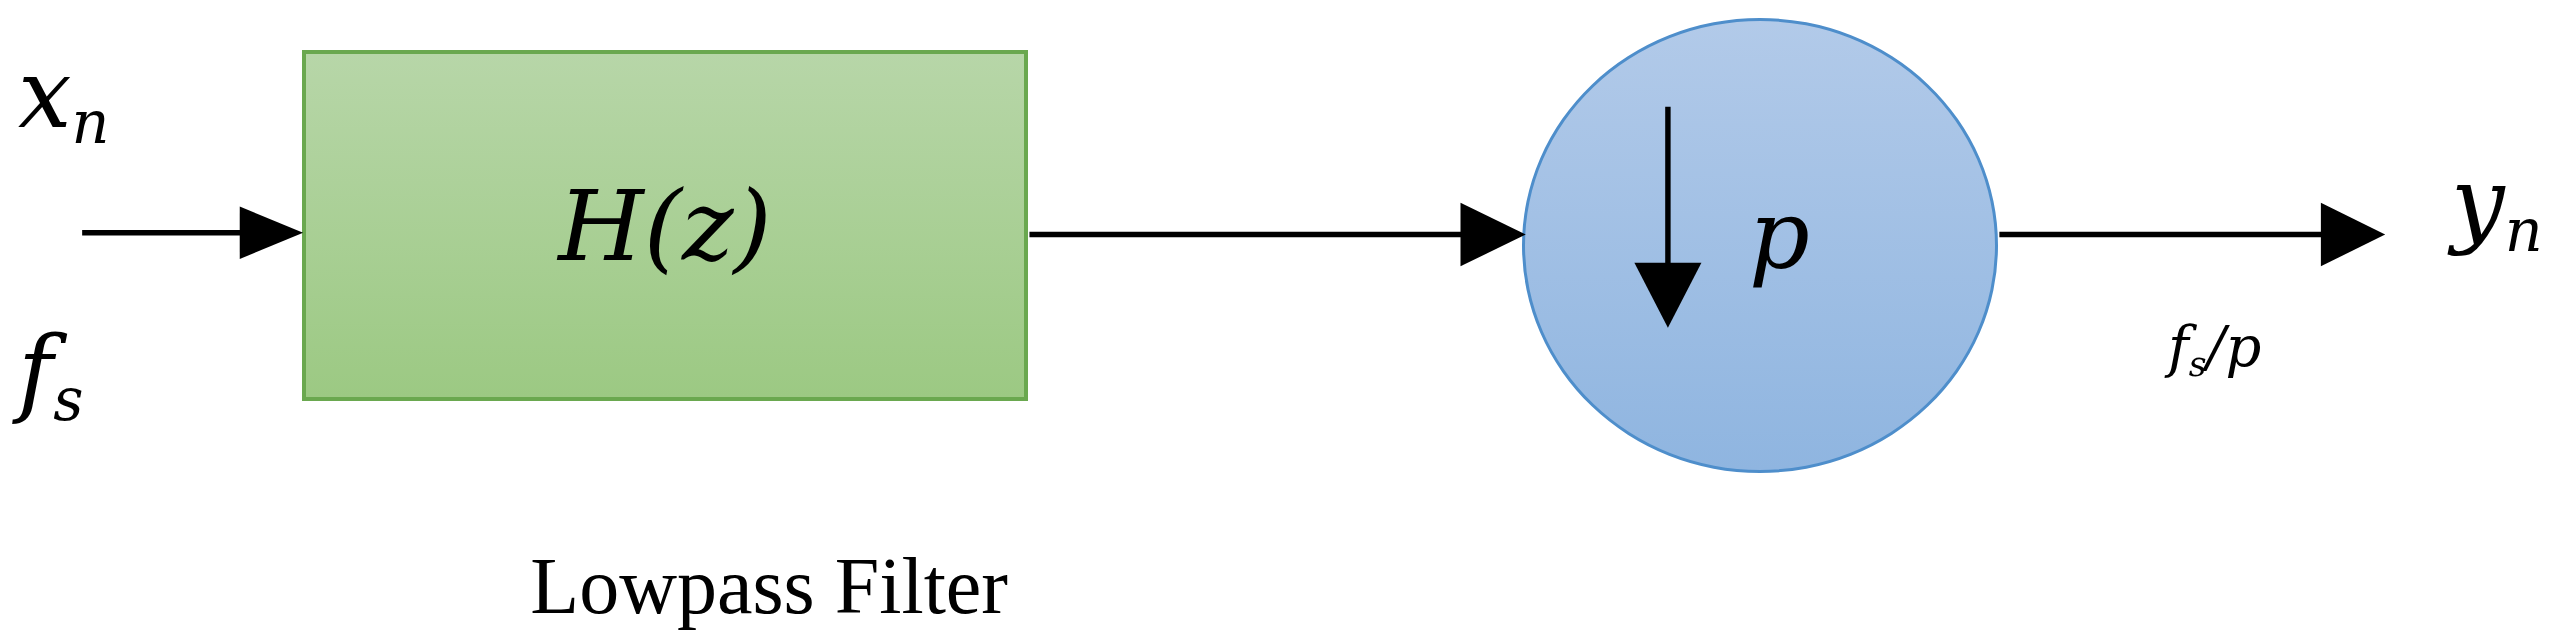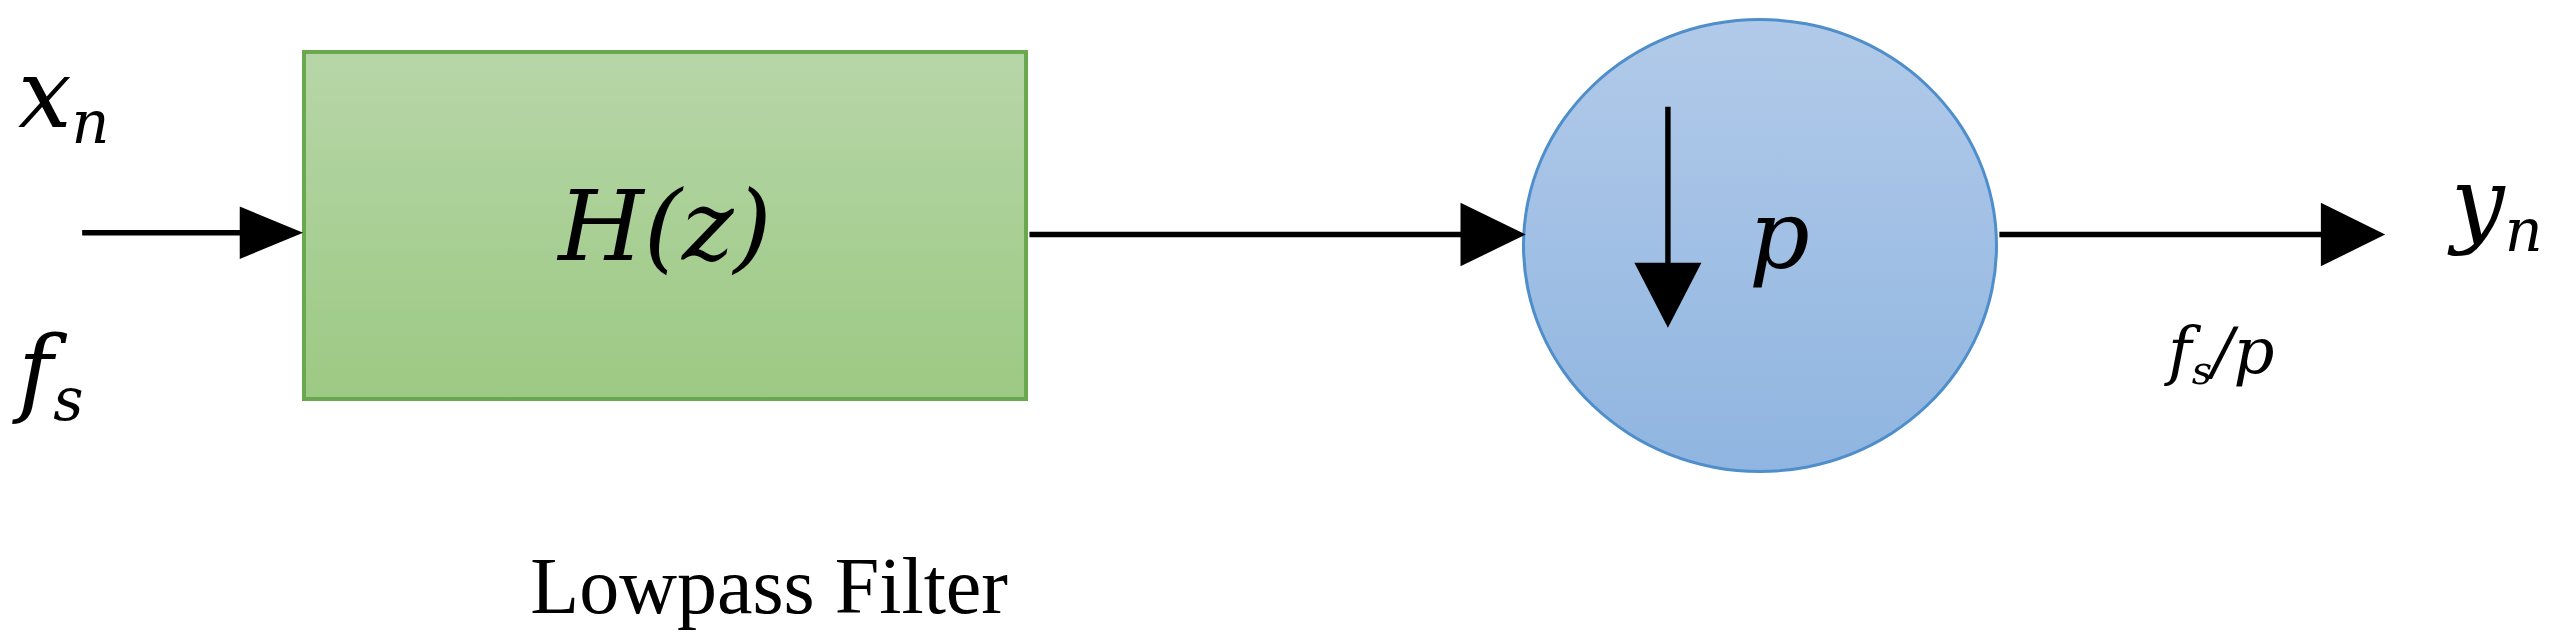--- a/index.html
+++ b/index.html
@@ -91,21 +91,21 @@
     pointer-events: none;
   }
   #arrows line    { stroke: var(--arrow, #000); stroke-width: 6px; }
   #arrows polygon { fill:   var(--arrow, #000); }
 
   
   #input-signal-label  { left: 18px;   top: 47px; }
   #input-rate-label    { left: 18px;   top: 294px; margin-top: 30px; }
   #decimation-factor-label { left: 1749px; top: 188px; }
   #output-signal-label { left: 2451px; top: 155px; }
-  #output-rate-label   { left: 2168px; top: 319px; font-size: 64px; }
+  #output-rate-label   { left: 2168px; top: 319px; font-size: 56px; }
 </style>
 </head>
 <body>
 
 <div id="canvas">
 
   <div class="mathlabel" id="input-signal-label">
     <span>x</span><sub>n</sub>
   </div>
 

